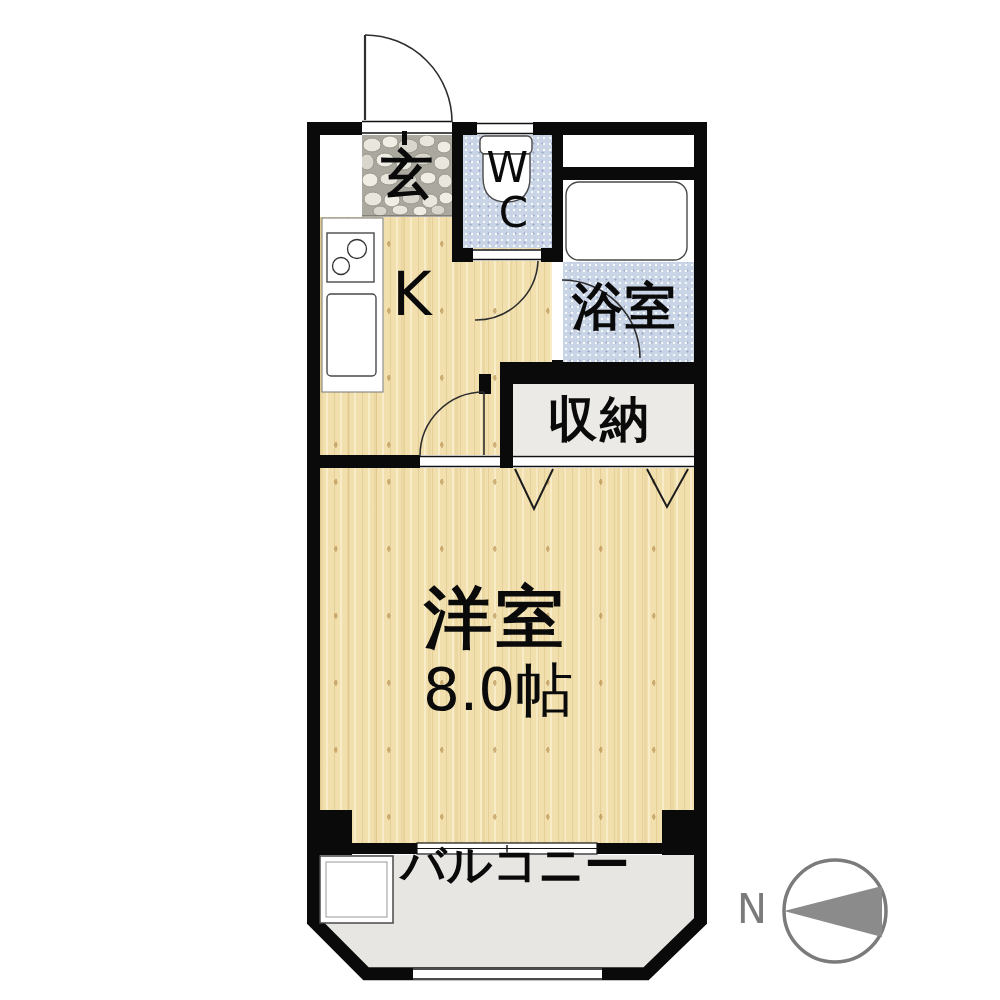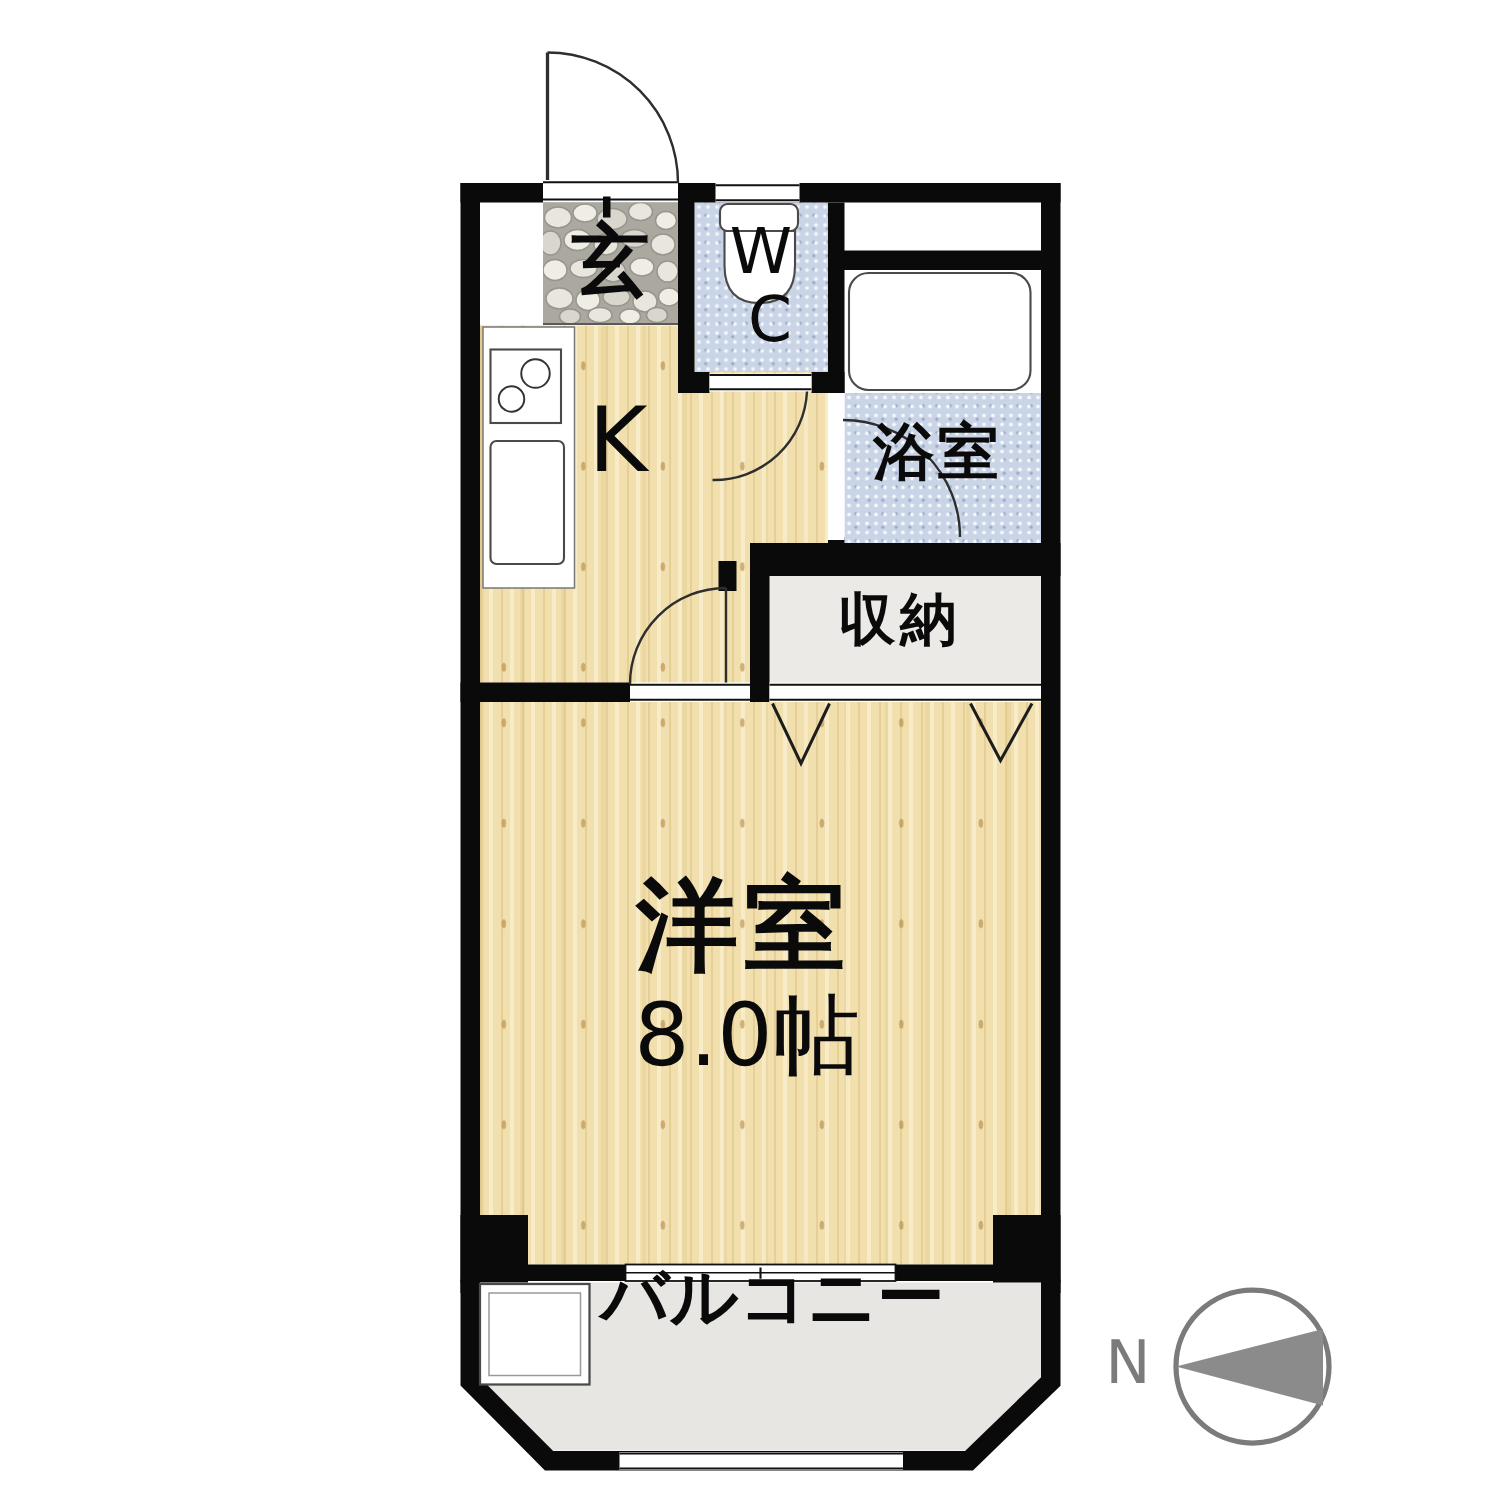--- a/index.html
+++ b/index.html
@@ -191,19 +191,19 @@
 
     <g>
       <circle cx="835" cy="911" r="51" fill="#ffffff" stroke="var(--compass-gray,#7b7b7b)" stroke-width="3.5"></circle>
       <polygon points="784,911 882,886 882,937" fill="#8b8b8b"></polygon>
     </g>
   </svg>
 
   <div class="lbl" style="left:377px;top:147px;width:60px;font-size:52px;">玄</div>
   <div class="lbl wc-lbl" style="left:484px;top:145px;">WC</div>
   <div class="lbl lbl-latin" style="left:362px;top:263px;width:100px;font-size:60px;">K</div>
-  <div class="lbl" style="left:525px;top:280px;width:200px;font-size:41px;letter-spacing:2px;">浴室</div>
-  <div class="lbl" style="left:500px;top:394px;width:200px;font-size:38px;letter-spacing:3px;">収納</div>
+  <div class="lbl" style="left:525px;top:280px;width:200px;font-size:51px;letter-spacing:2px;">浴室</div>
+  <div class="lbl" style="left:500px;top:394px;width:200px;font-size:49px;letter-spacing:3px;">収納</div>
   <div class="lbl" style="left:346px;top:582px;width:300px;font-size:68px;letter-spacing:4px;text-align:center;">洋室</div>
   <div class="lbl lbl-latin" style="left:350px;top:660px;width:296px;font-size:58px;">8.0帖</div>
   <div class="lbl" style="left:365px;top:841px;width:300px;font-size:45px;">バルコニー</div>
   <div class="lbl north-lbl" style="left:722px;top:888px;width:60px;font-size:40px;">N</div>
 </div>
 
 </body></html>

